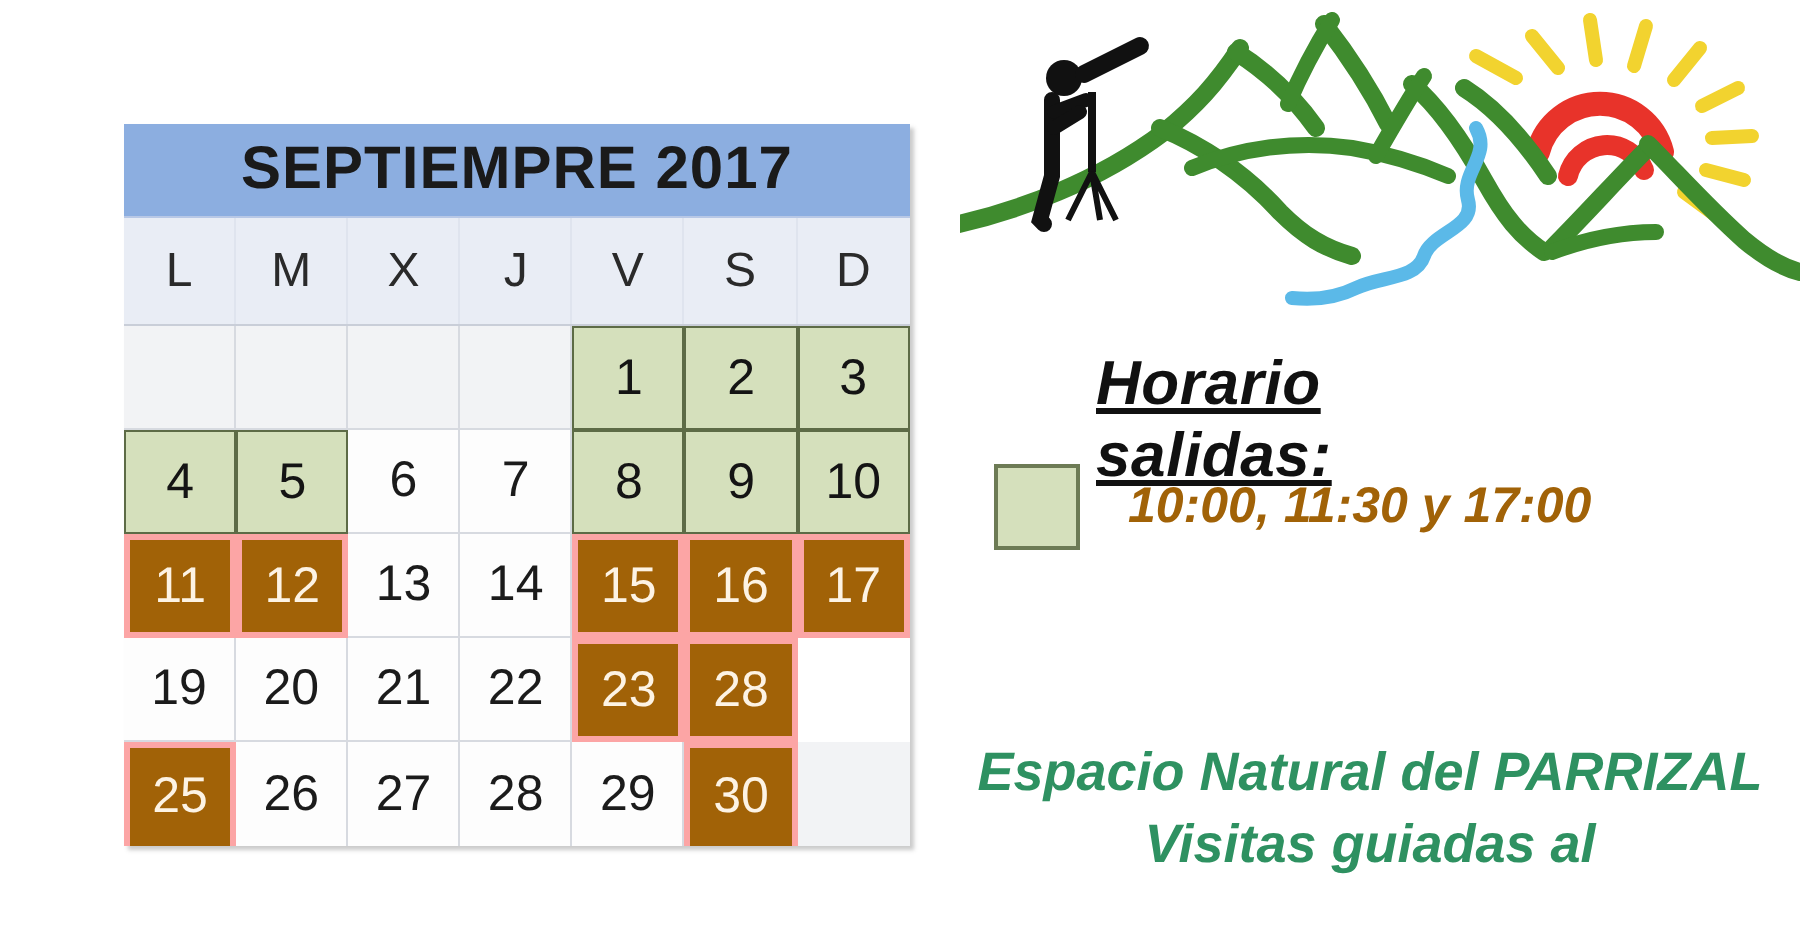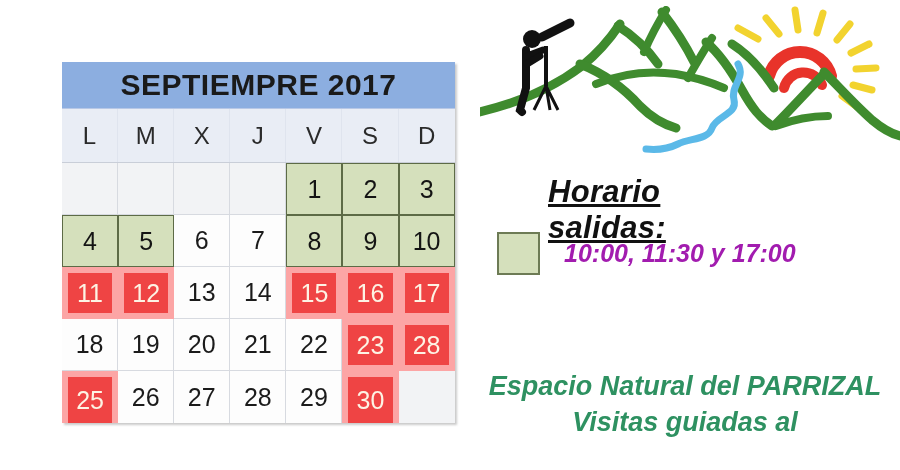--- a/index.html
+++ b/index.html
@@ -52,41 +52,41 @@
   }
   .cell:last-child{border-right:none;}
   .cal-row:last-child .cell{border-bottom:none;}
   .cell.empty{background:#f2f3f5;color:transparent;}
   .cell.green{
     background:#d5e0bc;
     border:1px solid #5d6b46;
     color:#141414;
   }
   .cell.orange{
-    background:#ef4444;
-    border:6px solid #fca5a5;
+    background:#a16207;
+    border:3px solid #fca5a5;
     color:#fdf3e4;
   }
   #cal-body{border-top:1px solid #c9ced8;}
 
   
   #legend-title{
     position:absolute;left:548px;top:158px;
     font-size:31px;font-weight:bold;font-style:italic;
     color:#111;letter-spacing:.3px;text-decoration:underline;
   }
   .legend-row{position:absolute;display:flex;align-items:center;}
   #legend-row-1{left:497px;top:216px;}
   #legend-row-2{left:497px;top:277px;}
   .swatch{width:43px;height:43px;box-sizing:border-box;}
   .swatch.green{background:#d5e0bc;border:2px solid #6d7b55;}
   .swatch.orange{background:#e0671c;border:2px solid #8a4314;}
   .legend-text{
     margin-left:24px;
-    font-size:25px;font-weight:bold;font-style:italic;color:#a21caf;
+    font-size:25px;font-weight:bold;font-style:italic;color:#a16207;
     white-space:nowrap;
   }
 
   #tagline{
     position:absolute;left:470px;top:352px;width:430px;
     text-align:center;
     color:#2e9161;
     font-size:27px;font-weight:bold;font-style:italic;
     line-height:36px;
   }
@@ -181,21 +181,20 @@
         <div class="cal-row">
           <div class="cell orange">11</div>
           <div class="cell orange">12</div>
           <div class="cell">13</div>
           <div class="cell">14</div>
           <div class="cell orange">15</div>
           <div class="cell orange">16</div>
           <div class="cell orange">17</div>
         </div>
         <div class="cal-row">
-          <div class="cell">18</div>
           <div class="cell">19</div>
           <div class="cell">20</div>
           <div class="cell">21</div>
           <div class="cell">22</div>
           <div class="cell orange">23</div>
           <div class="cell orange">28</div>
         </div>
         <div class="cal-row">
           <div class="cell orange">25</div>
           <div class="cell">26</div>

